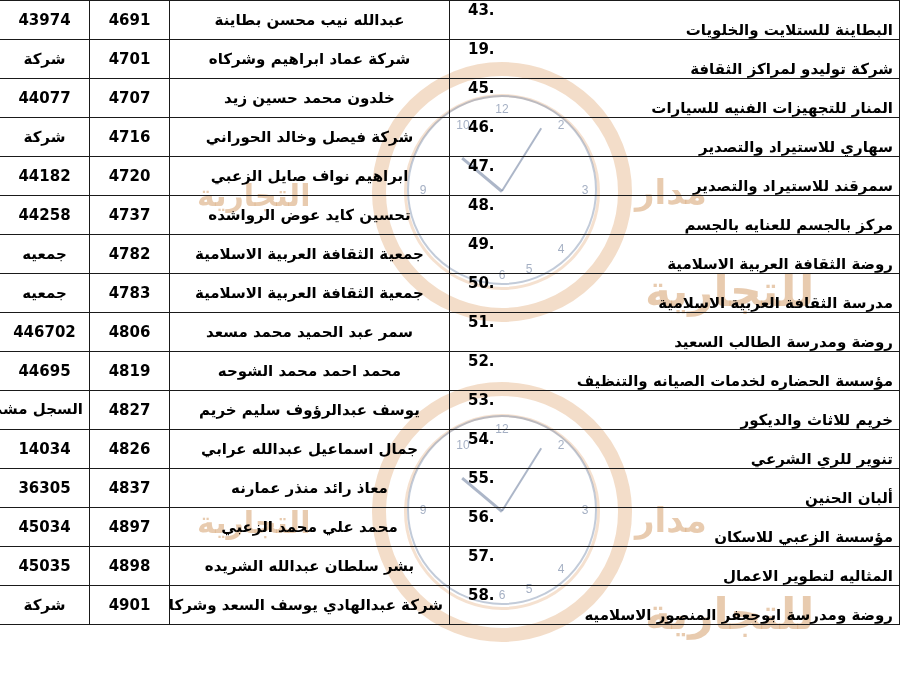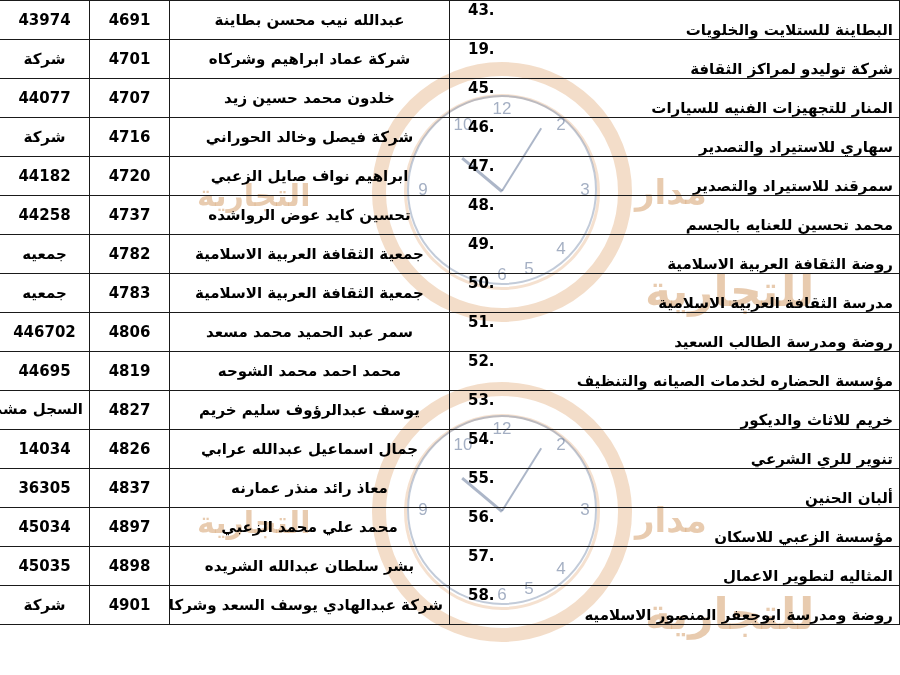--- a/index.html
+++ b/index.html
@@ -41,21 +41,21 @@
   .wm-stamp-2 { left: 372px; top: 382px; }
 
   .wm-clock {
     position: absolute;
     width: 190px;
     height: 190px;
     border-radius: 50%;
     border: 2px solid rgba(120, 140, 170, 0.45);
     box-sizing: border-box;
     color: rgba(90, 110, 145, 0.55);
-    font-size: 17px;
+    font-size: 12px;
     font-family: "Liberation Sans", sans-serif;
   }
   .wm-clock-1 { left: 407px; top: 95px; }
   .wm-clock-2 { left: 407px; top: 415px; }
   .wm-clock span {
     position: absolute;
     transform: translate(-50%, -50%);
   }
   .wm-clock .n12 { left: 50%; top: 12px; }
   .wm-clock .n3  { left: 176px; top: 50%; }
@@ -210,21 +210,21 @@
         <td class="cell-num">4716</td>
         <td class="cell-reg">شركة</td>
       </tr>
       <tr>
         <td class="cell-name"><span class="idx">47.</span><span class="name-text">سمرقند للاستيراد والتصدير</span></td>
         <td class="cell-owner">ابراهيم نواف صايل الزعبي</td>
         <td class="cell-num">4720</td>
         <td class="cell-reg">44182</td>
       </tr>
       <tr>
-        <td class="cell-name"><span class="idx">48.</span><span class="name-text">محمد تحسين للعنايه بالجسم</span></td>
+        <td class="cell-name"><span class="idx">48.</span><span class="name-text">مركز بالجسم للعنايه بالجسم</span></td>
         <td class="cell-owner">تحسين كايد عوض الرواشده</td>
         <td class="cell-num">4737</td>
         <td class="cell-reg">44258</td>
       </tr>
       <tr>
         <td class="cell-name"><span class="idx">49.</span><span class="name-text">روضة الثقافة العربية الاسلامية</span></td>
         <td class="cell-owner">جمعية الثقافة العربية الاسلامية</td>
         <td class="cell-num">4782</td>
         <td class="cell-reg">جمعيه</td>
       </tr>

